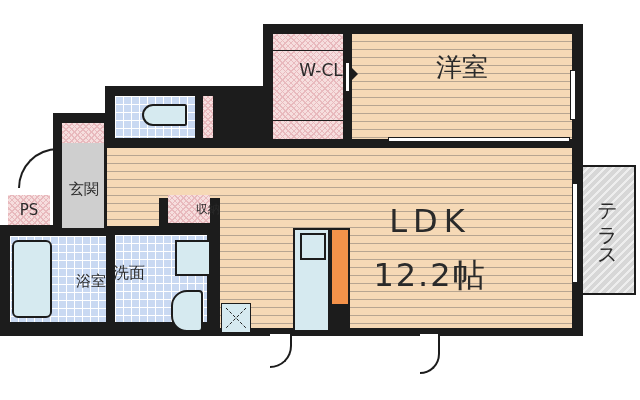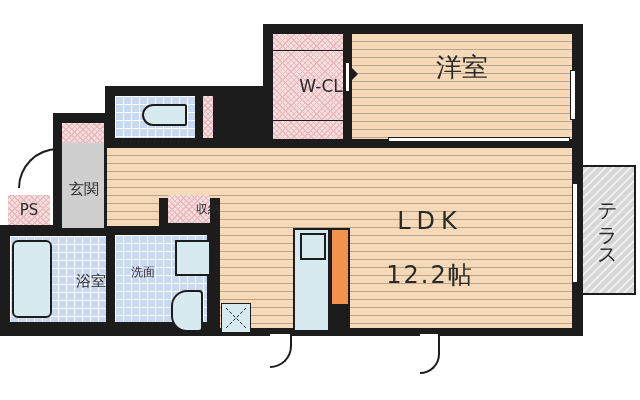--- a/index.html
+++ b/index.html
@@ -28,28 +28,28 @@
   <div class="abs wood" style="left:352px;top:34px;width:220px;height:105px;"></div>
   <div class="abs lbl" style="left:352px;top:52px;width:220px;font-size:26px;line-height:30px;">
     <div>洋室</div>
   </div>
   <div class="abs win" style="left:570px;top:70px;width:6px;height:50px;"></div>
   <div class="abs win" style="left:388px;top:137px;width:182px;height:5px;"></div>
 
   <div class="abs pink" style="left:273px;top:34px;width:70px;height:105px;"></div>
   <div class="abs" style="left:273px;top:50px;width:70px;height:1px;background:#1c1c1c;"></div>
   <div class="abs" style="left:273px;top:120px;width:70px;height:1px;background:#1c1c1c;"></div>
-  <div class="abs lbl" style="left:273px;top:76px;width:84px;font-size:17px;padding-left:12px;">W-CL</div>
+  <div class="abs lbl" style="left:273px;top:60px;width:84px;font-size:17px;padding-left:12px;">W-CL</div>
   <div class="abs" style="left:345px;top:62px;width:5px;height:30px;background:#fff;border:1px solid #1c1c1c;"></div>
   <div class="abs" style="left:351px;top:67px;width:0;height:0;border-top:7px solid transparent;border-bottom:7px solid transparent;border-left:7px solid #1c1c1c;"></div>
 
   <div class="abs wood" style="left:220px;top:148px;width:352px;height:180px;"></div>
   <div class="abs wood" style="left:107px;top:148px;width:115px;height:50px;"></div>
   <div class="abs wood" style="left:107px;top:196px;width:52px;height:30px;"></div>
-  <div class="abs lbl" style="left:330px;top:204px;width:200px;font-size:24px;line-height:34px;">
+  <div class="abs lbl" style="left:330px;top:204px;width:200px;font-size:32px;line-height:34px;">
     <div style="letter-spacing:6px;">LDK</div>
     <div style="margin-top:20px;letter-spacing:2px;">12.2帖</div>
   </div>
 
   <div class="abs fix" style="left:293px;top:228px;width:37px;height:104px;"></div>
   <div class="abs" style="left:300px;top:233px;width:26px;height:27px;border:2px solid #1c1c1c;background:#d6eaf0;"></div>
   <div class="abs" style="left:330px;top:228px;width:20px;height:78px;background:#f3924a;border:2px solid #1c1c1c;"></div>
   <div class="abs wall" style="left:330px;top:304px;width:20px;height:28px;"></div>
   <div class="abs" style="left:221px;top:303px;width:30px;height:30px;background:#d6eaf0;border:1px solid #1c1c1c;">
     <svg width="28" height="28">
@@ -73,21 +73,21 @@
   <div class="abs pink" style="left:168px;top:195px;width:42px;height:28px;"></div>
   <div class="abs lbl" style="left:168px;top:201px;width:42px;font-size:12px;padding-left:28px;">収納</div>
 
   <div class="abs tile" style="left:10px;top:236px;width:96px;height:86px;"></div>
   <div class="abs" style="left:12px;top:240px;width:40px;height:78px;background:#d6eaf0;border:2px solid #1c1c1c;border-radius:6px;"></div>
   <div class="abs lbl" style="left:68px;top:272px;width:46px;font-size:15px;">浴室</div>
 
   <div class="abs tile" style="left:115px;top:235px;width:92px;height:87px;"></div>
   <div class="abs" style="left:175px;top:240px;width:36px;height:36px;background:#d6eaf0;border:2px solid #1c1c1c;"></div>
   <div class="abs" style="left:171px;top:290px;width:32px;height:42px;background:#d6eaf0;border:2px solid #1c1c1c;border-radius:16px 4px 4px 16px;"></div>
-  <div class="abs lbl" style="left:110px;top:264px;width:66px;font-size:12px;line-height:17px;">
+  <div class="abs lbl" style="left:96px;top:264px;width:66px;font-size:16px;line-height:17px;">
     <div>洗面</div>
   </div>
 
   <div class="abs terrace" style="left:581px;top:165px;width:55px;height:130px;"></div>
   <div class="abs lbl" style="left:596px;top:190px;width:24px;font-size:20px;writing-mode:vertical-rl;line-height:24px;">テラス</div>
   <div class="abs win" style="left:572px;top:183px;width:6px;height:100px;"></div>
 
   <div class="abs" style="left:420px;top:334px;width:20px;height:40px;border-right:2px solid #1c1c1c;border-bottom:2px solid #1c1c1c;border-radius:0 0 20px 0;background:#fff;"></div>
   <div class="abs" style="left:270px;top:334px;width:22px;height:34px;border-right:2px solid #1c1c1c;border-bottom:2px solid #1c1c1c;border-radius:0 0 22px 0;background:#fff;"></div>
 </div>

